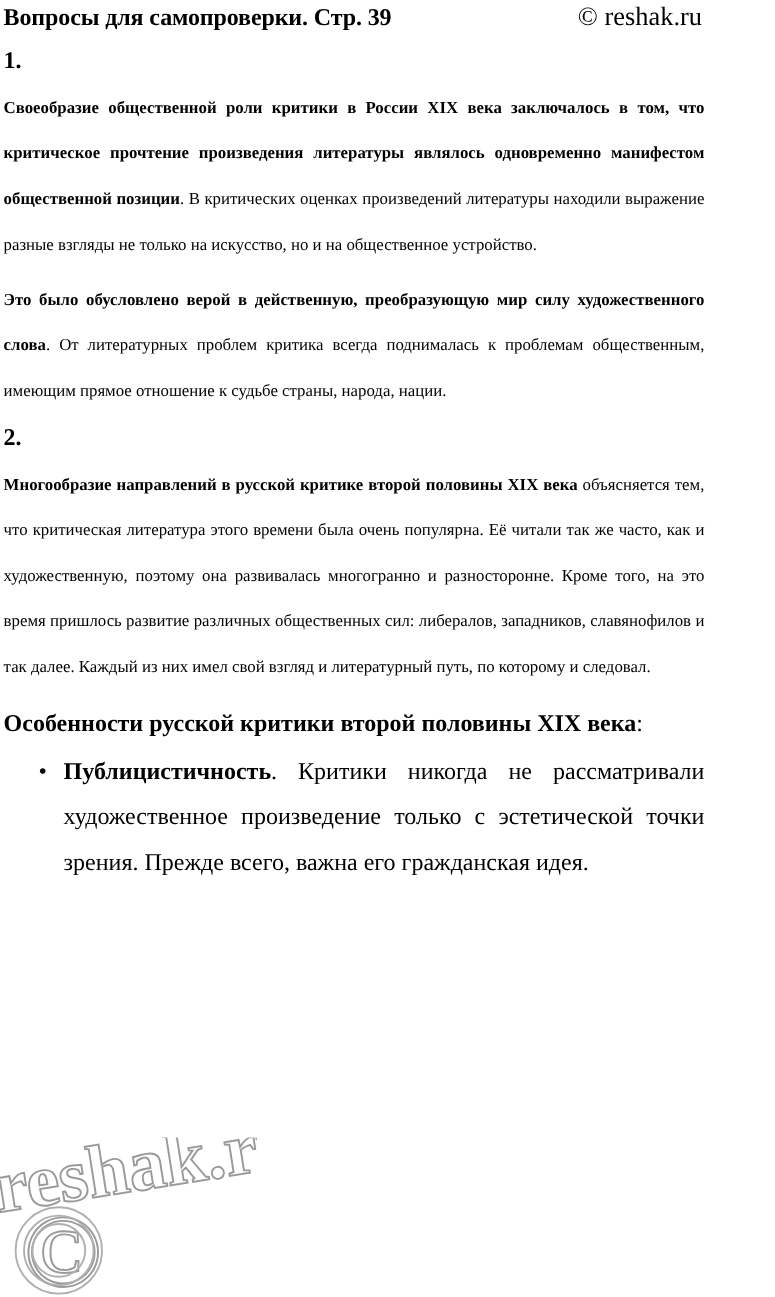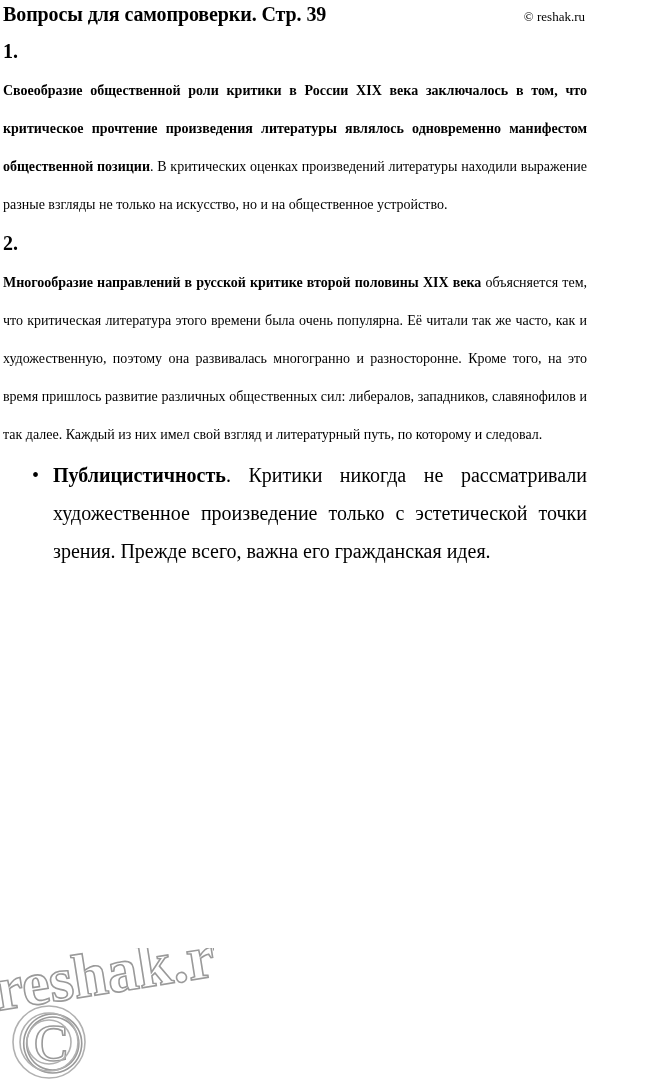--- a/index.html
+++ b/index.html
@@ -36,21 +36,21 @@
     padding-top: 2px;
   }
   .doc-title {
     font-weight: bold;
     font-size: 20px;
     line-height: 24px;
     letter-spacing: -0.1px;
     white-space: nowrap;
   }
   .copyright {
-    font-size: 13px;
+    font-size: 22px;
     line-height: 24px;
     white-space: nowrap;
     padding-right: 2px;
   }
 
   
   .qnum {
     font-weight: bold;
     font-size: 20px;
     line-height: 26px;
@@ -153,26 +153,28 @@
 
   <div class="header-row">
     <div class="doc-title">Вопросы для самопроверки. Стр. 39</div>
     <div class="copyright">© reshak.ru</div>
   </div>
 
   <div class="qnum">1.</div>
 
   <p class="para"><b>Своеобразие общественной роли критики в России XIX века заключалось в том, что критическое прочтение произведения литературы являлось одновременно манифестом общественной позиции</b><span>. В критических оценках произведений литературы находили выражение разные взгляды не только на искусство, но и на общественное устройство.</span></p>
 
+  <p class="para"><b>Это было обусловлено верой в действенную, преобразующую мир силу художественного слова</b><span>. От литературных проблем критика всегда поднималась к проблемам общественным, имеющим прямое отношение к судьбе страны, народа, нации.</span></p>
 
 
   <div class="qnum">2.</div>
 
   <p class="para"><b>Многообразие направлений в русской критике второй половины XIX века</b><span> объясняется тем, что критическая литература этого времени была очень популярна. Её читали так же часто, как и художественную, поэтому она развивалась многогранно и разносторонне. Кроме того, на это время пришлось развитие различных общественных сил: либералов, западников, славянофилов и так далее. Каждый из них имел свой взгляд и литературный путь, по которому и следовал.</span></p>
 
+  <p class="subhead"><b>Особенности русской критики второй половины XIX века</b><span class="plain">:</span></p>
 
   <ul class="bullets">
     <li>
       <span class="dot">•</span><b>Публицистичность</b><span>. Критики никогда не рассматривали художественное произведение только с эстетической точки зрения. Прежде всего, важна его гражданская идея.</span>
     </li>
   </ul>
 
 </div>
 
 </body></html>

